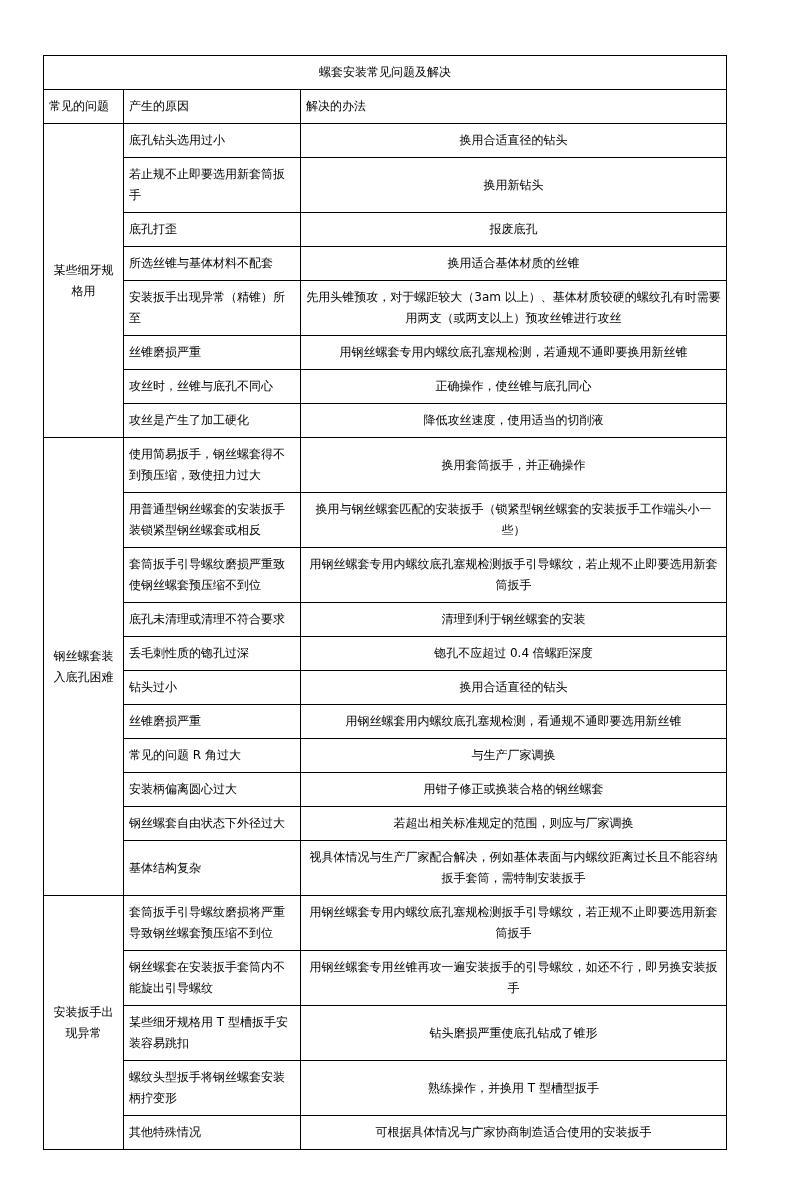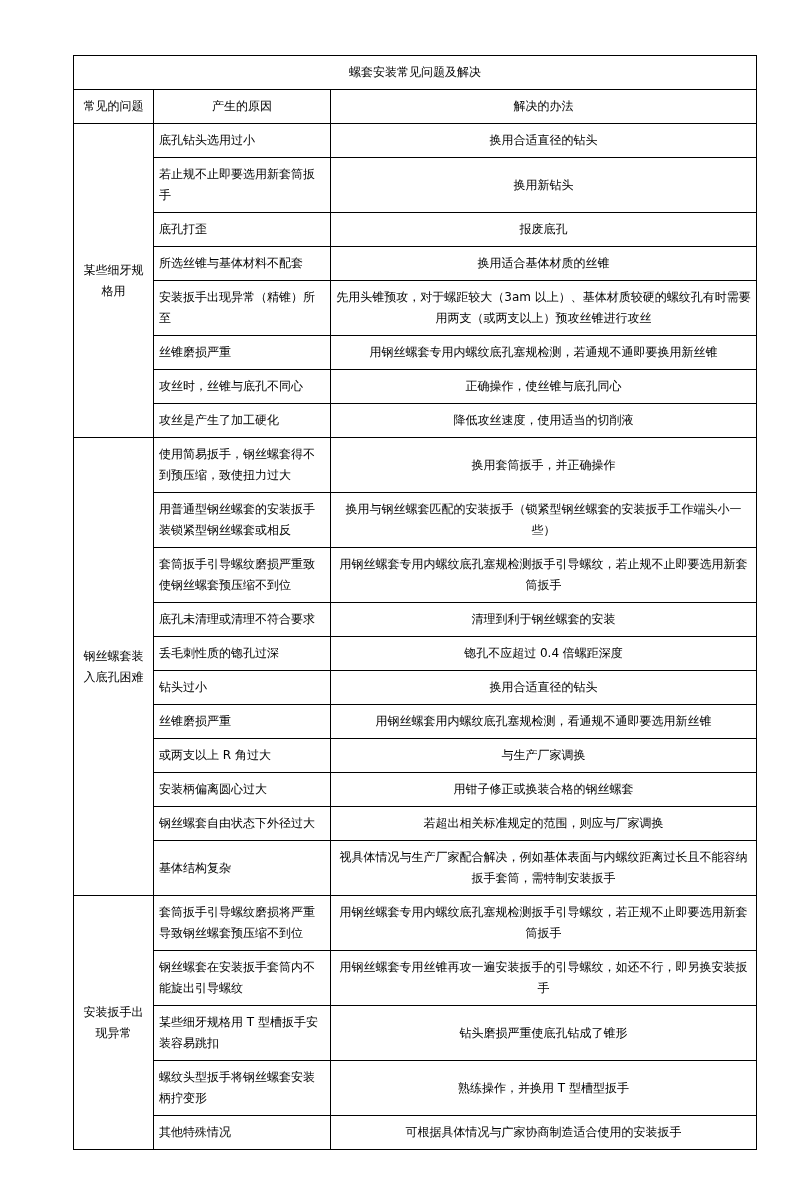--- a/index.html
+++ b/index.html
@@ -7,21 +7,21 @@
     padding: 0;
     background: #ffffff;
     font-family: "DejaVu Sans", "Liberation Sans", sans-serif;
     color: #000000;
   }
   .page {
     width: 793px;
     height: 1181px;
     background: #ffffff;
     box-sizing: border-box;
-    padding: 55px 55px 0 73px;
+    padding: 55px 55px 0 43px;
   }
   table.doc-table {
     border-collapse: collapse;
     width: 683px;
     table-layout: fixed;
   }
   table.doc-table td {
     border: 1px solid #000000;
     font-size: 12px;
     line-height: 21px;
@@ -31,21 +31,20 @@
     overflow-wrap: anywhere;
   }
   col.c1 { width: 80px; }
   col.c2 { width: 177px; }
   col.c3 { width: 426px; }
   td.title-cell {
     text-align: center;
     padding: 7px 5px;
   }
   td.header-cell {
-    text-align: center;
     padding: 8px 5px;
   }
   td.prob-cell {
     text-align: center;
     padding: 6px 2px;
   }
   td.cause-cell {
     text-align: left;
     padding: 6px 14px 6px 5px;
     margin-left: 35px;
@@ -134,21 +133,21 @@
     </tr>
     <tr>
       <td class="cause-cell">钻头过小</td>
       <td class="sol-cell">换用合适直径的钻头</td>
     </tr>
     <tr>
       <td class="cause-cell">丝锥磨损严重</td>
       <td class="sol-cell">用钢丝螺套用内螺纹底孔塞规检测，看通规不通即要选用新丝锥</td>
     </tr>
     <tr>
-      <td class="cause-cell">或两支以上 R 角过大</td>
+      <td class="cause-cell">常见的问题 R 角过大</td>
       <td class="sol-cell">与生产厂家调换</td>
     </tr>
     <tr>
       <td class="cause-cell">安装柄偏离圆心过大</td>
       <td class="sol-cell">用钳子修正或换装合格的钢丝螺套</td>
     </tr>
     <tr>
       <td class="cause-cell">钢丝螺套自由状态下外径过大</td>
       <td class="sol-cell">若超出相关标准规定的范围，则应与厂家调换</td>
     </tr>

